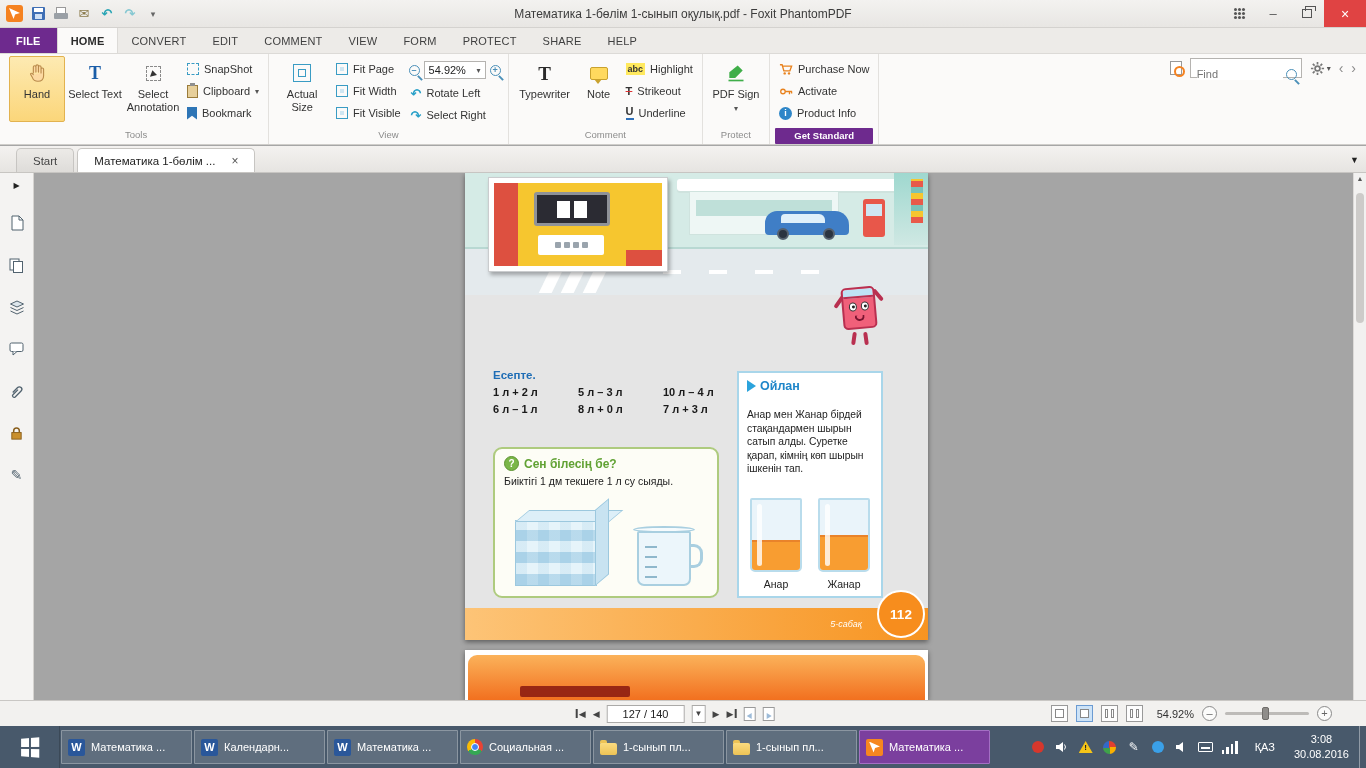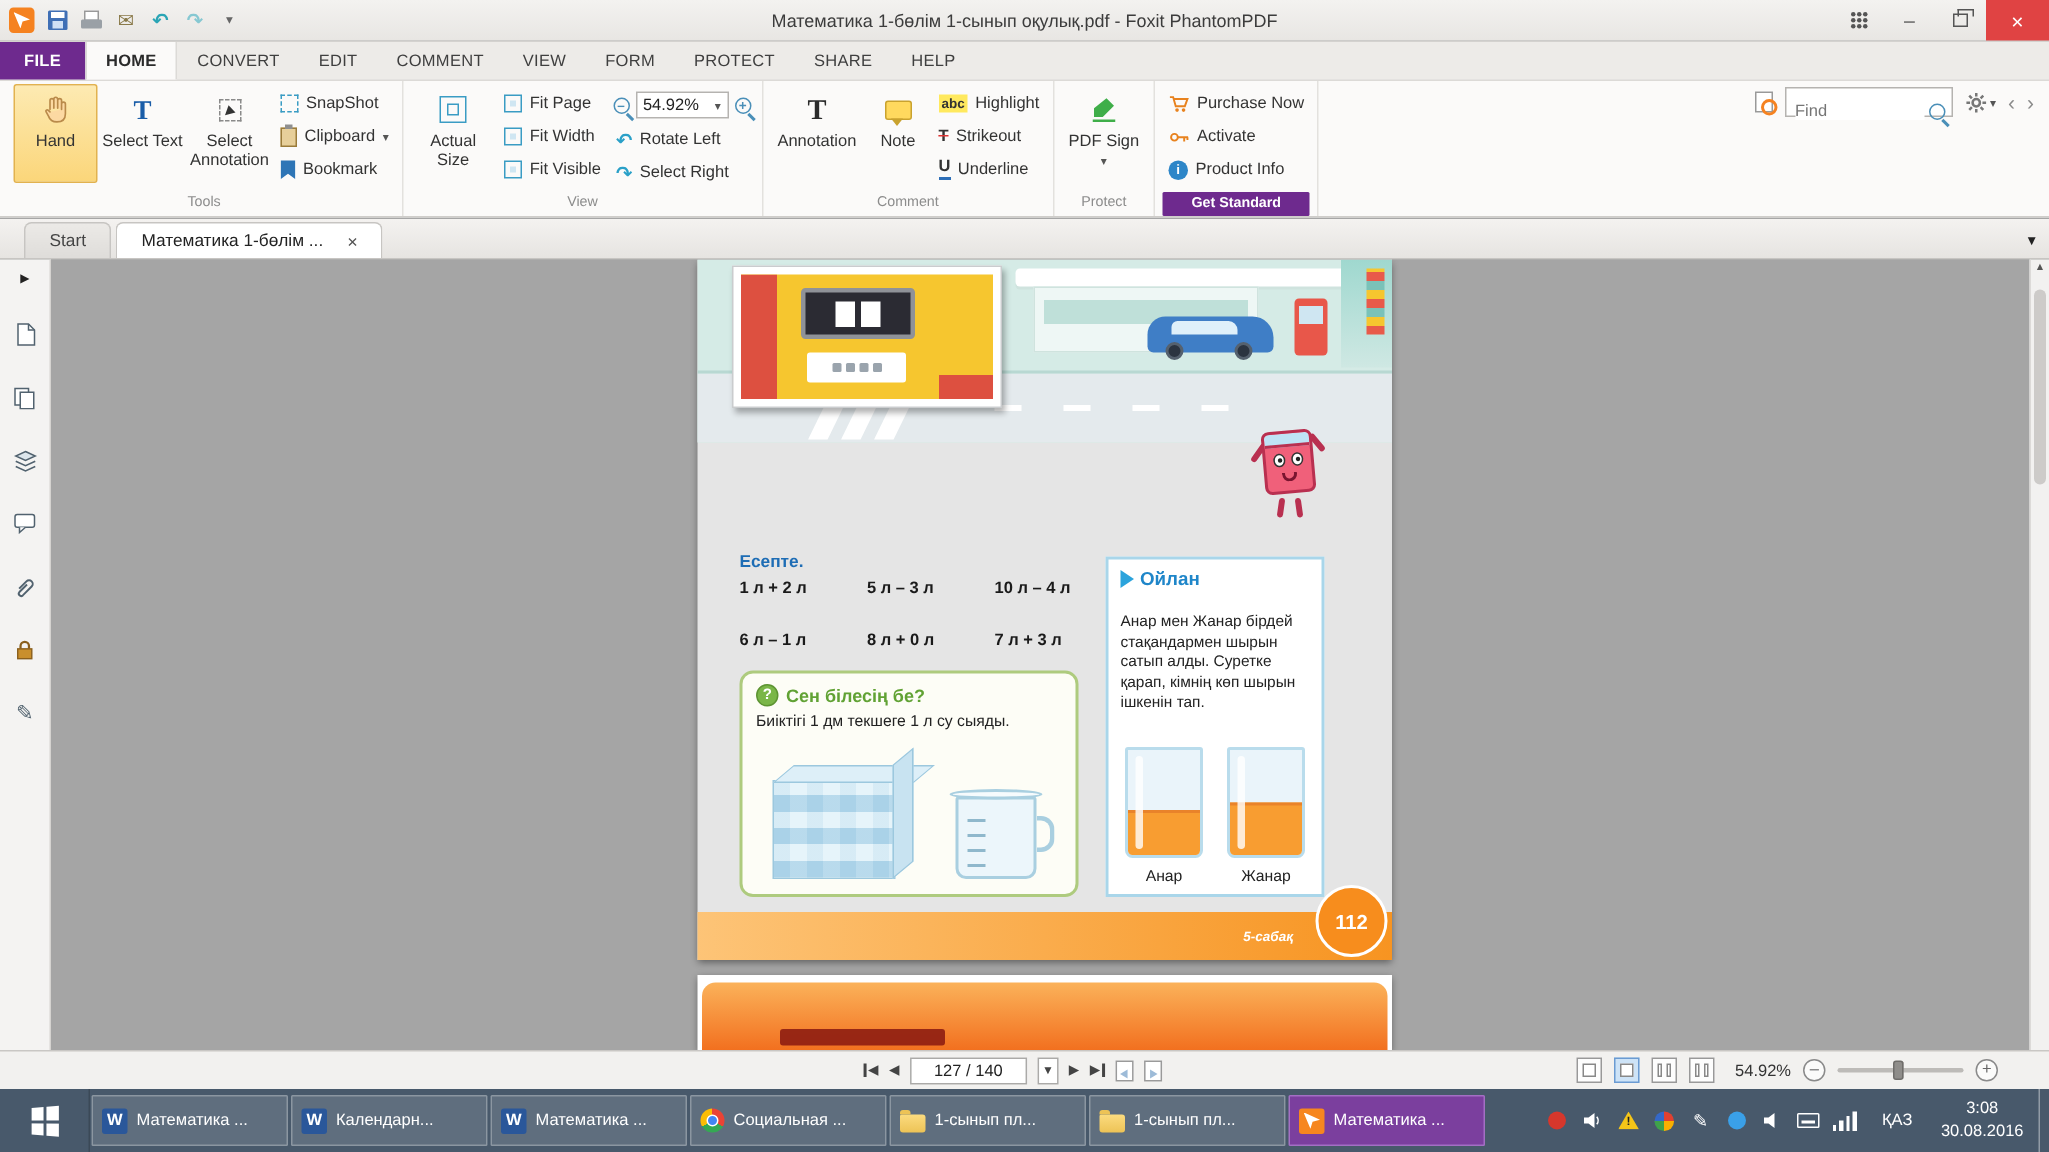--- a/index.html
+++ b/index.html
@@ -146,21 +146,21 @@
 .m-eye::after{content:"";position:absolute;left:2px;top:2px;width:3px;height:3px;border-radius:50%;background:#222}
 .m-smile{position:absolute;left:10px;top:26px;width:10px;height:6px;border:2px solid #7a1430;border-top:0;border-radius:0 0 8px 8px}
 .m-arm,.m-leg{position:absolute;width:4px;height:14px;background:#b93050;border-radius:2px}
 .m-arm.l{left:0;top:12px;transform:rotate(35deg)}
 .m-arm.r{right:3px;top:5px;transform:rotate(-40deg)}
 .m-leg{height:13px;bottom:0}
 .m-leg.l{left:15px;transform:rotate(8deg)}
 .m-leg.r{left:27px;transform:rotate(-8deg)}
 
 .esepte{position:absolute;left:28px;top:196px;font-size:11.5px;font-weight:bold;color:#1e6db5}
-.problems{position:absolute;left:28px;top:213px;display:grid;grid-template-columns:85px 85px 85px;row-gap:23px;font-size:11px;font-weight:bold;color:#1a1a1a}
+.problems{position:absolute;left:28px;top:213px;display:grid;grid-template-columns:85px 85px 85px;row-gap:5px;font-size:11px;font-weight:bold;color:#1a1a1a}
 
 .know{position:absolute;left:28px;top:274px;width:226px;height:151px;border:2px solid #aecb7e;border-radius:9px;background:#fdfdf6;padding:7px 9px}
 .know-head{display:flex;align-items:center;gap:5px}
 .qcircle{width:15px;height:15px;border-radius:50%;background:#7ab648;color:#fff;font-size:10px;font-weight:bold;display:flex;align-items:center;justify-content:center;border:1px solid #5d9432}
 .know-title{color:#61a234;font-weight:bold;font-size:12px}
 .know-text{margin-top:4px;font-size:10.5px;color:#222}
 .know-figs{position:absolute;left:14px;right:14px;bottom:10px;height:86px;display:flex;align-items:flex-end;justify-content:space-between}
 .cube{position:relative;width:82px;height:66px;margin-left:6px;border:1px solid #9cc8de;
 background:repeating-linear-gradient(0deg,rgba(170,210,232,.75) 0 11px,rgba(230,244,250,.75) 11px 22px),repeating-linear-gradient(90deg,#aad2e8 0 11px,#e6f4fa 11px 22px)}
 .cube::before{content:"";position:absolute;left:-1px;right:-13px;top:-11px;height:10px;background:#ddeff8;border:1px solid #9cc8de;transform:skewX(-50deg);transform-origin:bottom left}
@@ -178,21 +178,21 @@
 .think-text{margin-top:15px;font-size:10.3px;line-height:1.32;color:#222}
 .glasses{position:absolute;left:0;right:0;bottom:24px;display:flex;justify-content:center;gap:16px}
 .glass{position:relative;width:52px;height:74px;background:#eaf4fa;border:2px solid #b9dcec;border-radius:2px 2px 5px 5px;overflow:hidden}
 .glass::after{content:"";position:absolute;left:5px;top:4px;width:5px;height:62px;background:rgba(255,255,255,.8);border-radius:3px}
 .juice{position:absolute;left:0;right:0;bottom:0;background:#f89d31;border-top:2px solid #e9832a}
 .g1 .juice{height:30px}.g2 .juice{height:35px}
 .glabels{position:absolute;left:0;right:0;bottom:6px;display:flex;justify-content:center;gap:16px;font-size:10.5px;color:#222}
 .glabel{width:52px;text-align:center}
 
 .pfooter{position:absolute;left:0;right:0;bottom:0;height:32px;background:linear-gradient(90deg,#fdc477,#f79421)}
-.lesson{position:absolute;right:66px;top:11px;font-size:9px;font-weight:bold;font-style:italic;color:#fff}
+.lesson{position:absolute;right:66px;top:11px;font-size:9px;font-weight:normal;font-style:italic;color:#fff}
 .pagenum{position:absolute;right:3px;top:-18px;width:48px;height:48px;border-radius:50%;background:#f78d1d;border:2px solid #fff;color:#fff;font-weight:bold;font-size:13.5px;display:flex;align-items:center;justify-content:center}
 
 
 .statusbar{position:absolute;left:0;top:700px;right:0;height:26px;background:#f2f1ef;border-top:1px solid #c9c7c4}
 .nav{position:absolute;left:50%;top:0;bottom:0;transform:translateX(-54%);display:flex;align-items:center;gap:7px}
 .navbtn{display:flex;align-items:center;gap:1px;color:#444;font-size:9px}
 .vbar{width:2px;height:9px;background:#444}
 .pageinput{width:78px;height:18px;border:1px solid #abaaa8;background:#fff;font-size:11px;text-align:center;font-family:inherit;color:#222}
 .caretbox{font-size:8px;border:1px solid #abaaa8;background:#fff;height:18px;width:14px;justify-content:center}
 .histicon{position:relative;width:12px;height:14px;border:1px solid #9a9a9a;background:#fff}
@@ -374,21 +374,21 @@
             </div>
           </div>
         </div>
         <div class="rlabel">View</div>
       </div>
 
       <div class="rgroup">
         <div class="rbody">
           <div class="bigbtn" style="width:62px">
             <span class="icon24 ic-type">T</span>
-            <span class="blabel" style="width:60px">Annotation</span>
+            <span class="blabel" style="width:60px">Typewriter</span>
           </div>
           <div class="bigbtn" style="width:42px">
             <span class="icon24">
                 <span class="ic-note"></span>
               </span>
             <span class="blabel" style="width:40px">Note</span>
           </div>
           <div class="smallcol">
             <div class="smallbtn">
               <span class="ic-hl">abc</span>

